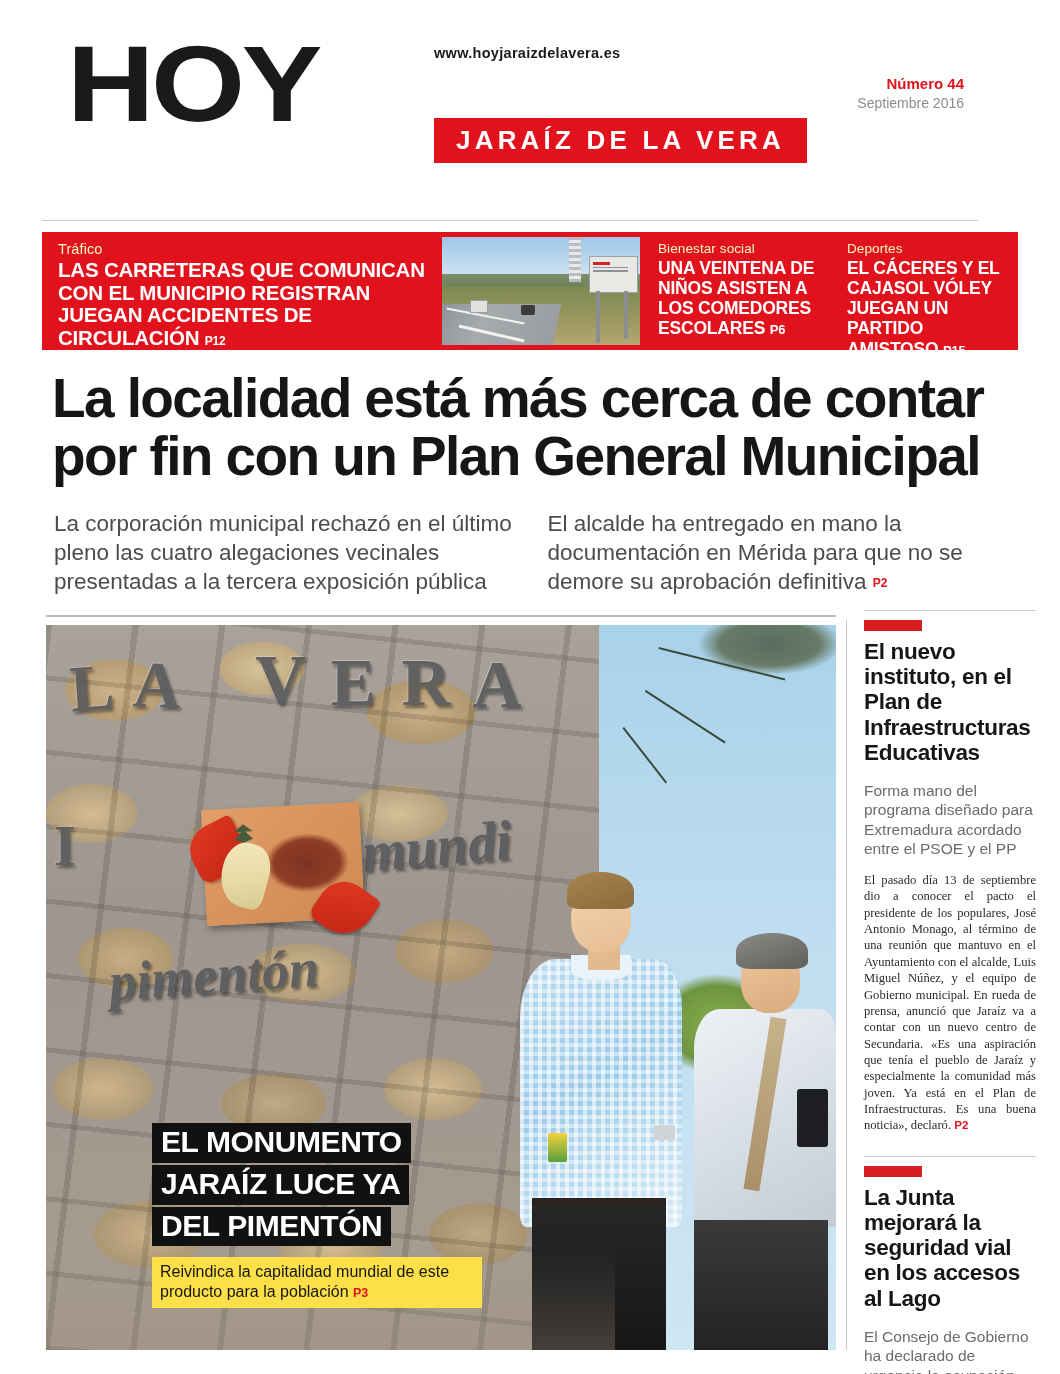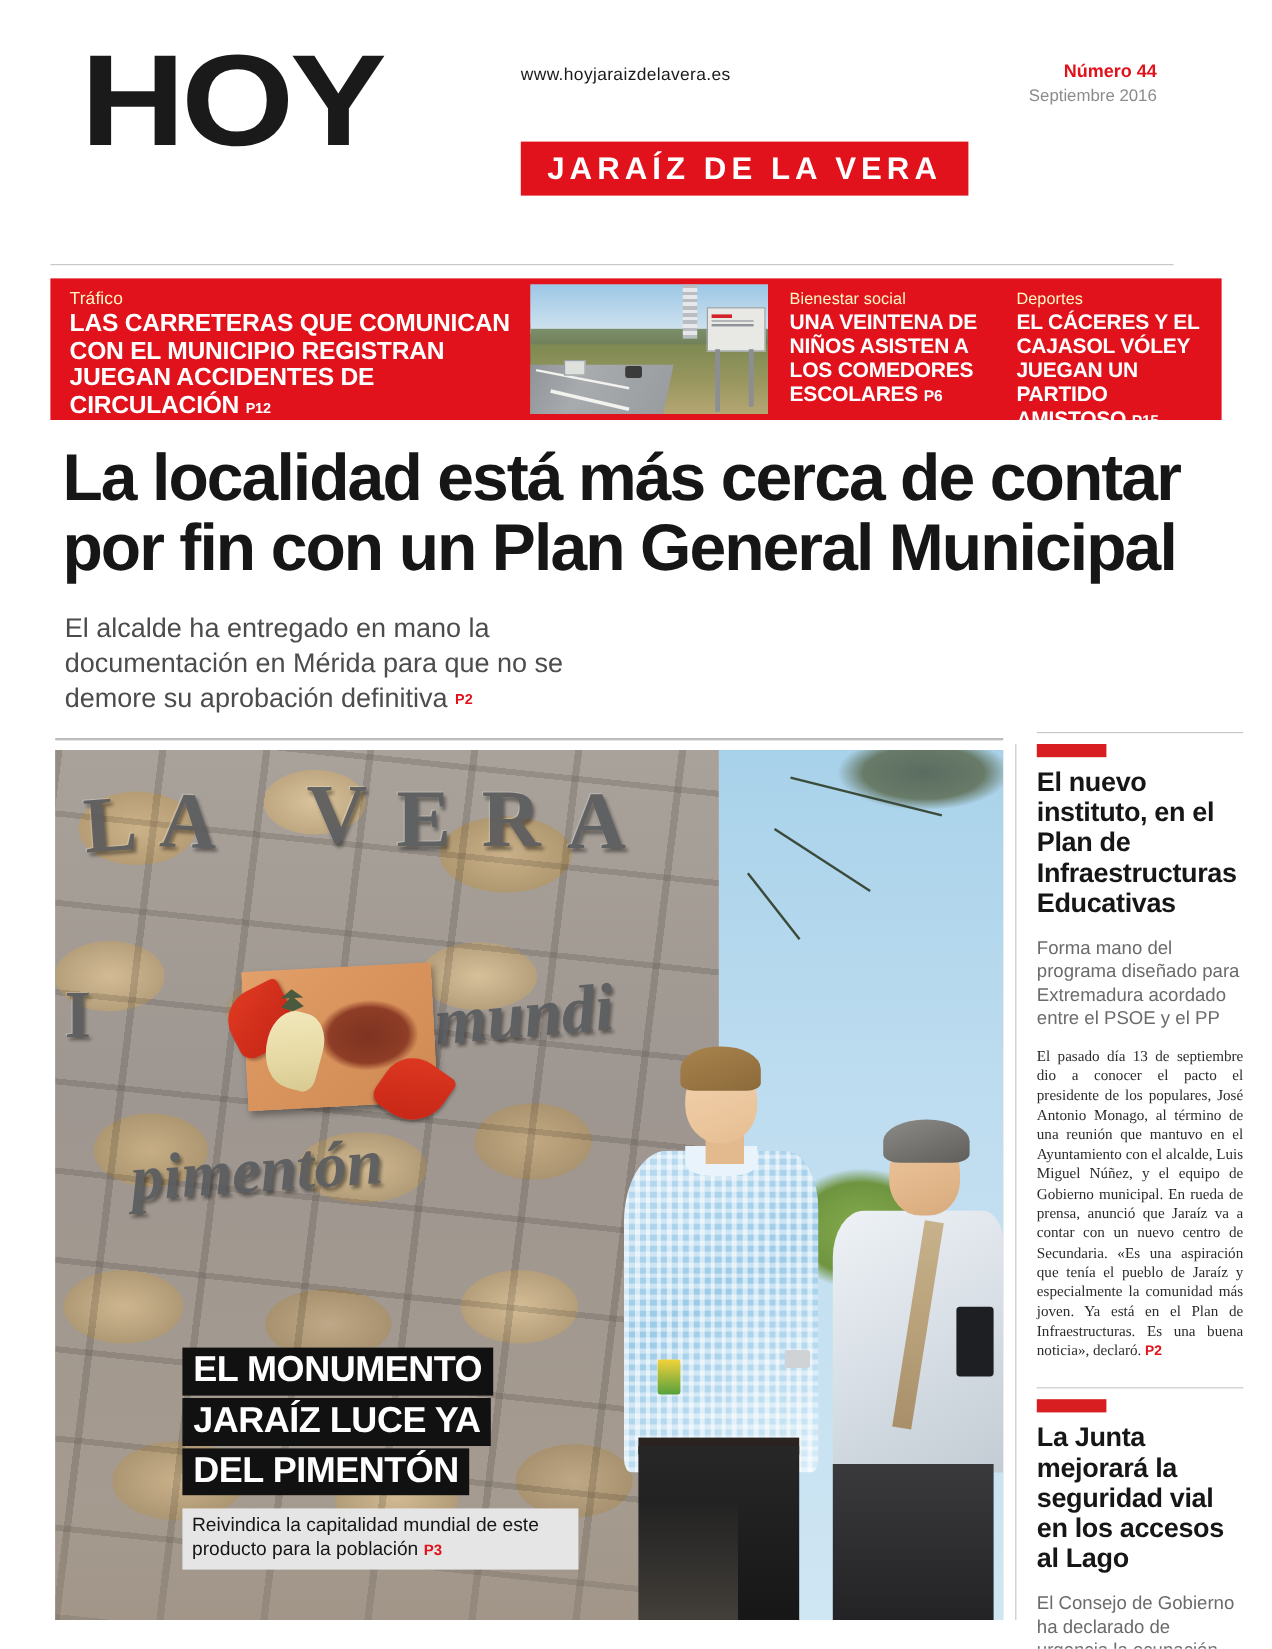--- a/index.html
+++ b/index.html
@@ -34,23 +34,23 @@
     font-size: 108px;
     letter-spacing: -3px;
     color: #1a1a1a;
     line-height: 0.85;
     transform: scaleX(1.12);
     transform-origin: left top;
   }
   .website {
     position: absolute;
     left: 392px;
-    top: 55px;
+    top: 45px;
     font-size: 14.5px;
-    font-weight: normal;
+    font-weight: bold;
     color: #1a1a1a;
     letter-spacing: 0.3px;
   }
   .locality-badge {
     position: absolute;
     left: 392px;
     top: 118px;
     background: #e1121c;
     color: #ffffff;
     font-size: 26px;
@@ -63,20 +63,21 @@
     position: absolute;
     right: 14px;
     top: 50px;
     text-align: right;
     line-height: 1.35;
   }
   .issue-number {
     font-size: 15px;
     font-weight: bold;
     color: #e1121c;
+    margin-top: 24px;
   }
   .issue-date {
     font-size: 14px;
     color: #8c8c8c;
   }
 
   .rule-top {
     position: absolute;
     left: 42px;
     right: 42px;
@@ -354,21 +355,21 @@
     color: #ffffff;
     font-size: 30px;
     font-weight: bold;
     line-height: 1.06;
     padding: 3px 9px 5px 9px;
     letter-spacing: -0.4px;
     margin-bottom: 2px;
   }
   .cap-sub {
     margin-top: 9px;
-    background: #e5e5e5;
+    background: #fde047;
     color: #161616;
     display: inline-block;
     font-size: 16px;
     line-height: 1.24;
     padding: 5px 15px 6px 8px;
   }
   .cap-sub .pg { color:#e1121c; font-weight:bold; font-size:12.5px; }
 
   
   .sidebar-divider {
@@ -473,20 +474,21 @@
       <div class="teaser-col">
         <div class="teaser-kicker">Deportes</div>
         <div class="teaser-head"><span>EL CÁCERES Y EL CAJASOL VÓLEY JUEGAN UN PARTIDO AMISTOSO</span> <span class="pg">P15</span></div>
       </div>
     </div>
   </div>
 
   <div class="headline">La localidad está más cerca de contar por fin con un Plan General Municipal</div>
 
   <div class="subheads">
+    <div class="subhead">La corporación municipal rechazó en el último pleno las cuatro alegaciones vecinales presentadas a la tercera exposición pública</div>
     <div class="subhead"><span>El alcalde ha entregado en mano la documentación en Mérida para que no se demore su aprobación definitiva</span> <span class="pg">P2</span></div>
   </div>
 
   <div class="rule-mid"></div>
 
   <div class="photo">
     <div class="ph-wall"></div>
     <div class="ph-mortar"></div>
     <div class="ph-sky"></div>
     <div class="ph-tree"></div>

